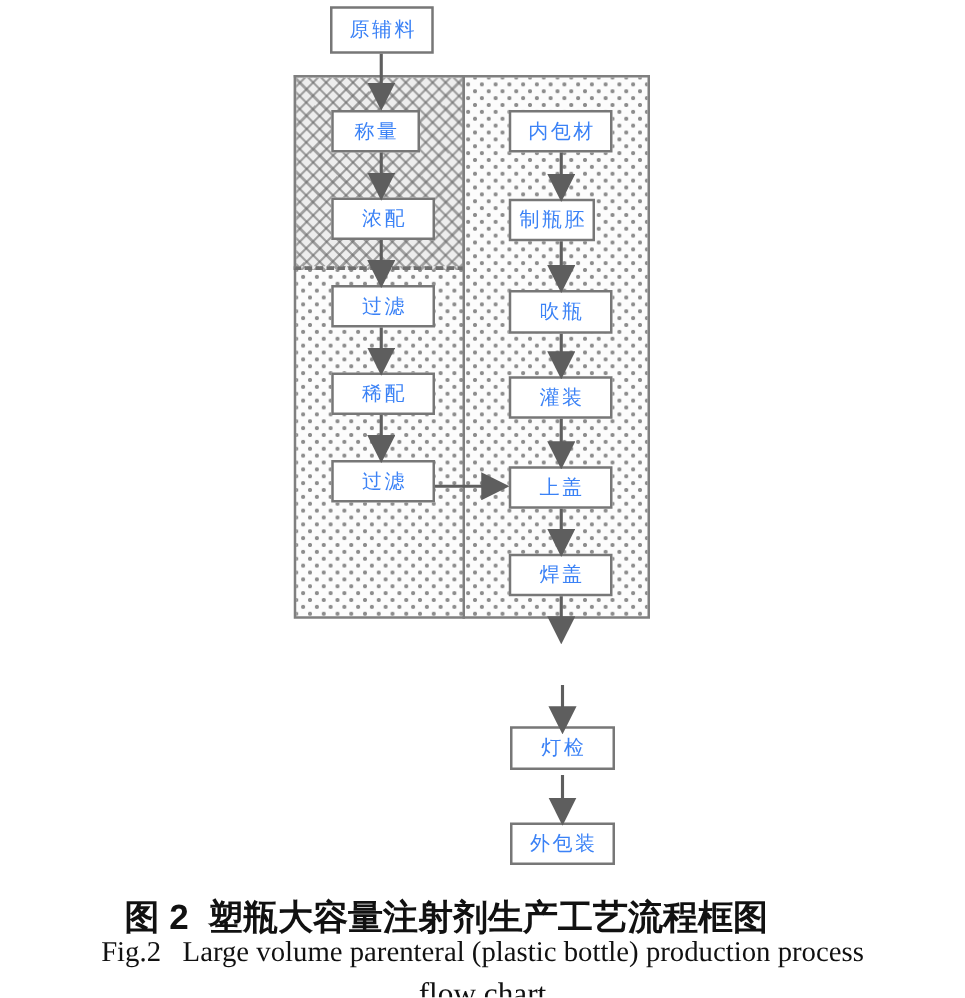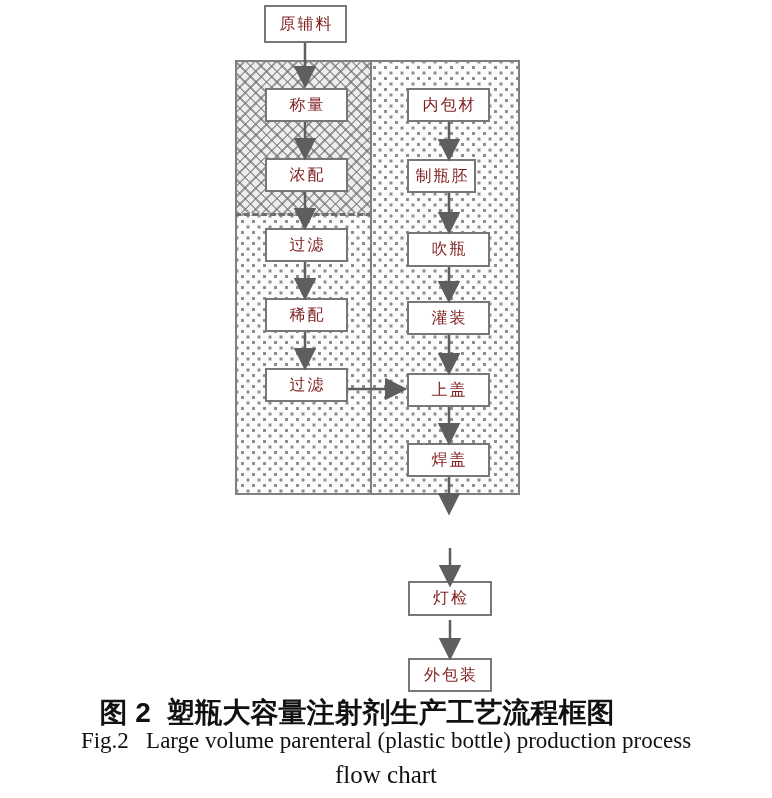--- a/index.html
+++ b/index.html
@@ -30,44 +30,44 @@
       repeating-linear-gradient(-45deg, rgba(105,105,105,.6) 0 1.8px, rgba(0,0,0,0) 1.8px 7.5px);
   }
   .region-divider {
     position:absolute; left:370px; top:60px; width:2px; height:435px;
     background:#7f7f7f;
   }
   .fbox {
     position:absolute; box-sizing:border-box;
     background:#ffffff; border:2px solid #777777;
     display:flex; align-items:center; justify-content:center;
-    font-size:16px; color:#7f1d1d; letter-spacing:2px; padding-left:2px;
+    font-size:16px; color:#3b82f6; letter-spacing:2px; padding-left:2px;
     white-space:nowrap;
   }
   .arrows { position:absolute; left:0; top:0; pointer-events:none; }
-  .cap { position:absolute; text-align:center; white-space:pre; color:#111111; }
+  .cap { position:absolute; text-align:center; white-space:pre; color:#111111;margin-top:21px; }
   .cap-zh  { left:0; top:694px; width:714px; font-size:28px; font-weight:bold;
              font-family:"Liberation Sans", sans-serif; }
   .cap-en  { left:0; top:728px; width:772px; font-size:23px;
              font-family:"Liberation Serif", serif; }
   .cap-en2 { left:0; top:761px; width:772px; font-size:25px;
              font-family:"Liberation Serif", serif; }
 </style>
 </head>
 <body>
 
 <div class="stage">
 
   <div class="region-dots"></div>
   <div class="region-hatch"></div>
   <div class="region-divider"></div>
 
   <div class="fbox" style="left:264px;top:5px;width:83px;height:38px">原辅料</div>
 
-  <div class="fbox" style="left:265px;top:88px;width:83px;height:34px">称量</div>
+  <div class="fbox" style="left:265px;top:88px;width:71px;height:34px">称量</div>
   <div class="fbox" style="left:265px;top:158px;width:83px;height:34px">浓配</div>
   <div class="fbox" style="left:265px;top:228px;width:83px;height:34px">过滤</div>
   <div class="fbox" style="left:265px;top:298px;width:83px;height:34px">稀配</div>
   <div class="fbox" style="left:265px;top:368px;width:83px;height:34px">过滤</div>
 
   <div class="fbox" style="left:407px;top:88px;width:83px;height:34px">内包材</div>
   <div class="fbox" style="left:407px;top:159px;width:69px;height:34px">制瓶胚</div>
   <div class="fbox" style="left:407px;top:232px;width:83px;height:35px">吹瓶</div>
   <div class="fbox" style="left:407px;top:301px;width:83px;height:34px">灌装</div>
   <div class="fbox" style="left:407px;top:373px;width:83px;height:34px">上盖</div>

